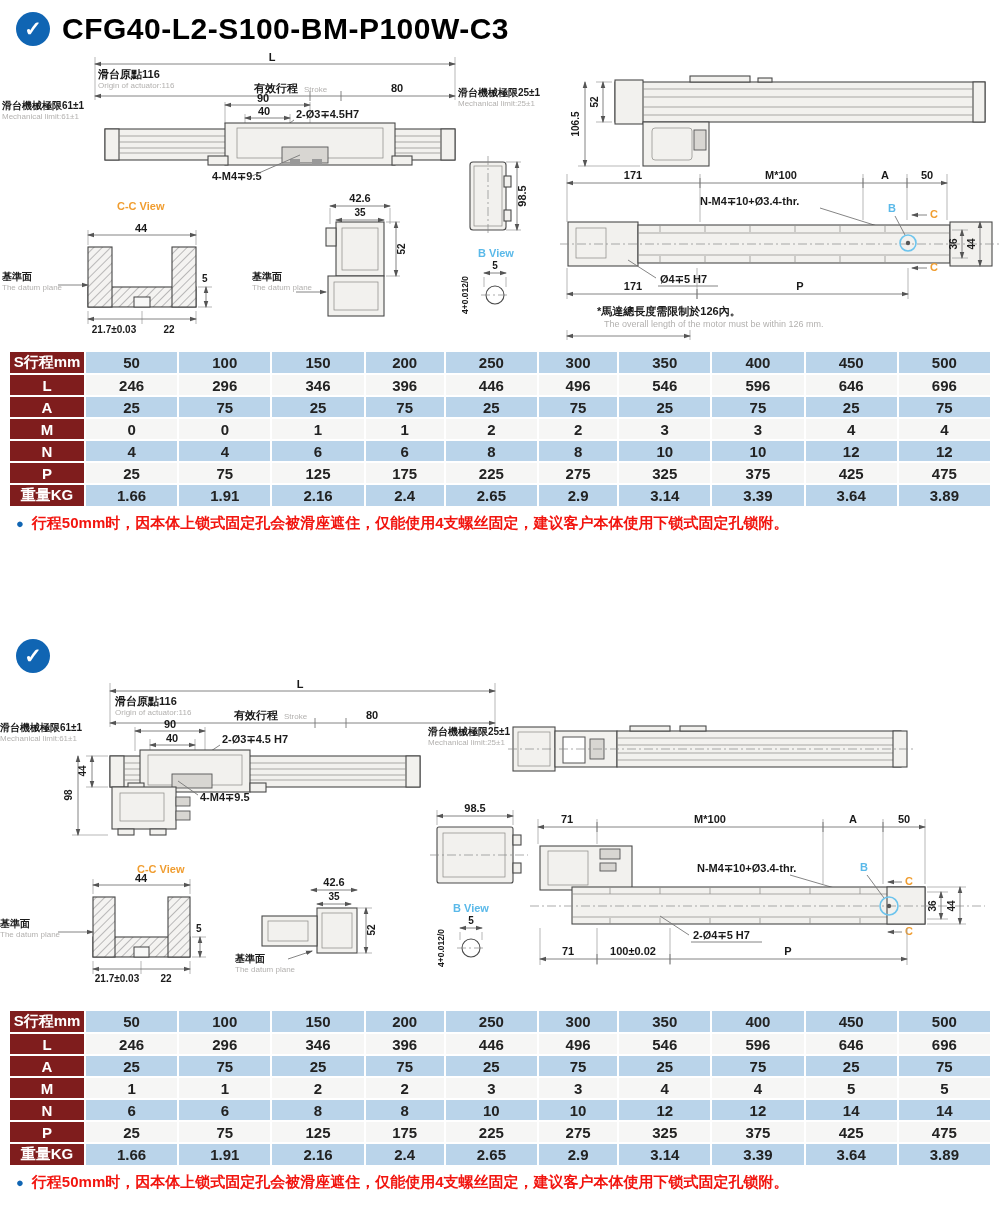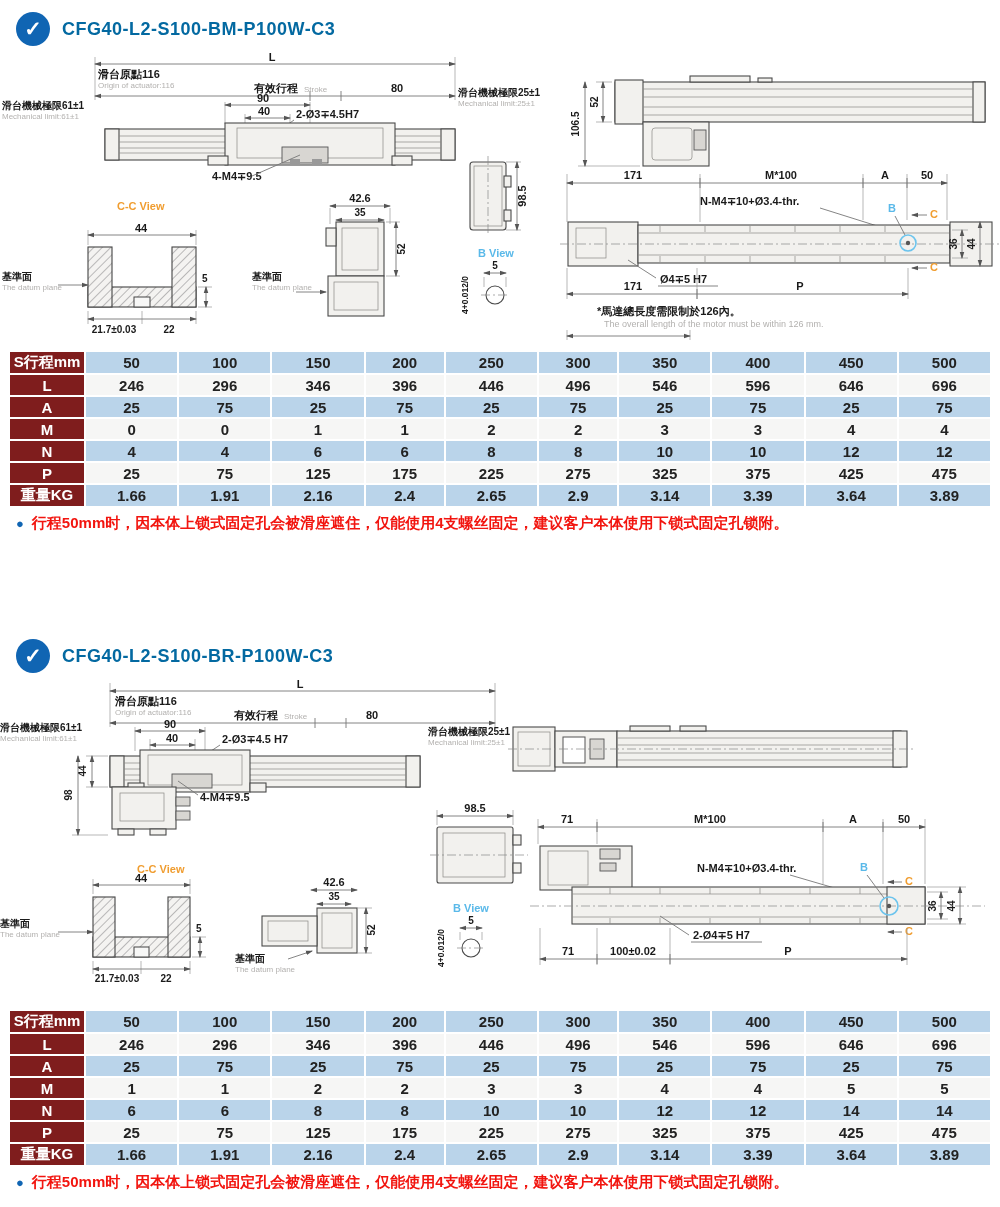--- a/index.html
+++ b/index.html
@@ -2,21 +2,21 @@
 <html><head>
 <meta charset="utf-8">
 <style>
   html,body{margin:0;padding:0;background:#ffffff;}
   .page{width:1000px;height:1207px;position:relative;background:#fff;overflow:hidden;
         font-family:"Liberation Sans",sans-serif;}
   .sec-header{display:flex;align-items:center;gap:12px;margin:12px 0 0 16px;}
   .sec-header.second{margin-top:106px;}
   .check{width:34px;height:34px;border-radius:50%;background:#1065b3;color:#fff;
          display:flex;align-items:center;justify-content:center;font-size:21px;font-weight:bold;}
-  .sec-title{font-size:18px;font-weight:bold;color:#0369a1;letter-spacing:.5px;text-align:right;}
+  .sec-title{font-size:30px;font-weight:bold;color:#000000;letter-spacing:.5px;text-align:right;}
   svg.draw{display:block;margin-top:6px;}
   svg text{font-family:"Liberation Sans",sans-serif;}
   .tb{font-weight:bold;font-size:11px;fill:#1a1a1a}
   .tbs{font-weight:bold;font-size:10px;fill:#1a1a1a}
   .ten{font-size:8px;fill:#b3b1af}
   .td{font-weight:bold;font-size:11px;fill:#1a1a1a}
   .td10{font-weight:bold;font-size:10px;fill:#1a1a1a}
   .to{font-weight:bold;font-size:11px;fill:#f09d30}
   .tc{font-weight:bold;font-size:11px;fill:#5ab9e9}
   .mid{text-anchor:middle}
@@ -346,21 +346,20 @@
       </tbody>
   </table>
 
   <div class="note">
     <span class="bullet">●</span>
     <span>行程50mm时，因本体上锁式固定孔会被滑座遮住，仅能使用4支螺丝固定，建议客户本体使用下锁式固定孔锁附。</span>
   </div>
 
   <div class="sec-header second">
     <div class="check">✓</div>
-    <div class="sec-title">CFG40-L2-S100-BR-P100W-C3</div>
   </div>
 
   <svg class="draw" width="1000" height="320" viewBox="0 0 1000 320">
     <defs>
       <marker id="ar2" viewBox="0 0 10 10" refX="8.5" refY="5" markerWidth="8" markerHeight="8" orient="auto-start-reverse">
         <path d="M0,1.8 L10,5 L0,8.2 Z" fill="#555"></path>
       </marker>
       <pattern id="h2" patternUnits="userSpaceOnUse" width="6" height="6" patternTransform="rotate(45)">
         <rect width="6" height="6" fill="#f4f3f1"></rect>
           <line x1="0" y1="0" x2="0" y2="6" stroke="#888" stroke-width="1.1"></line>

